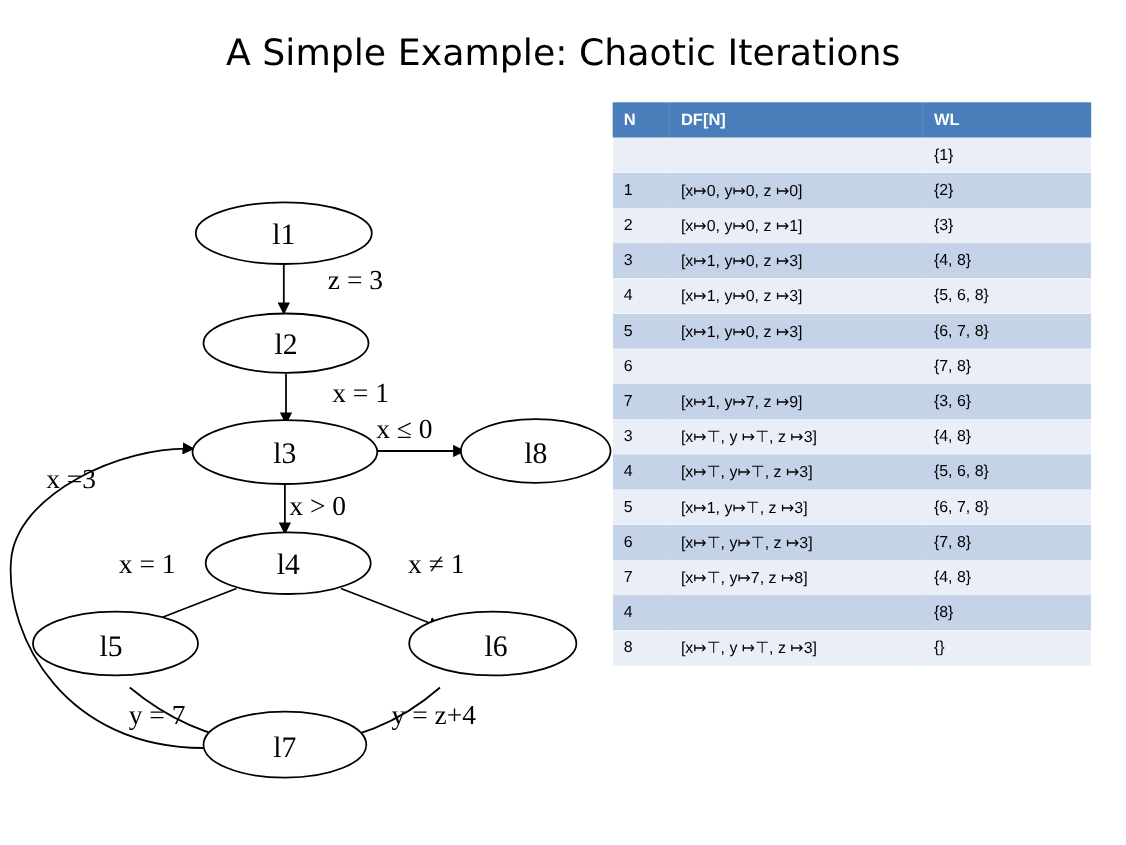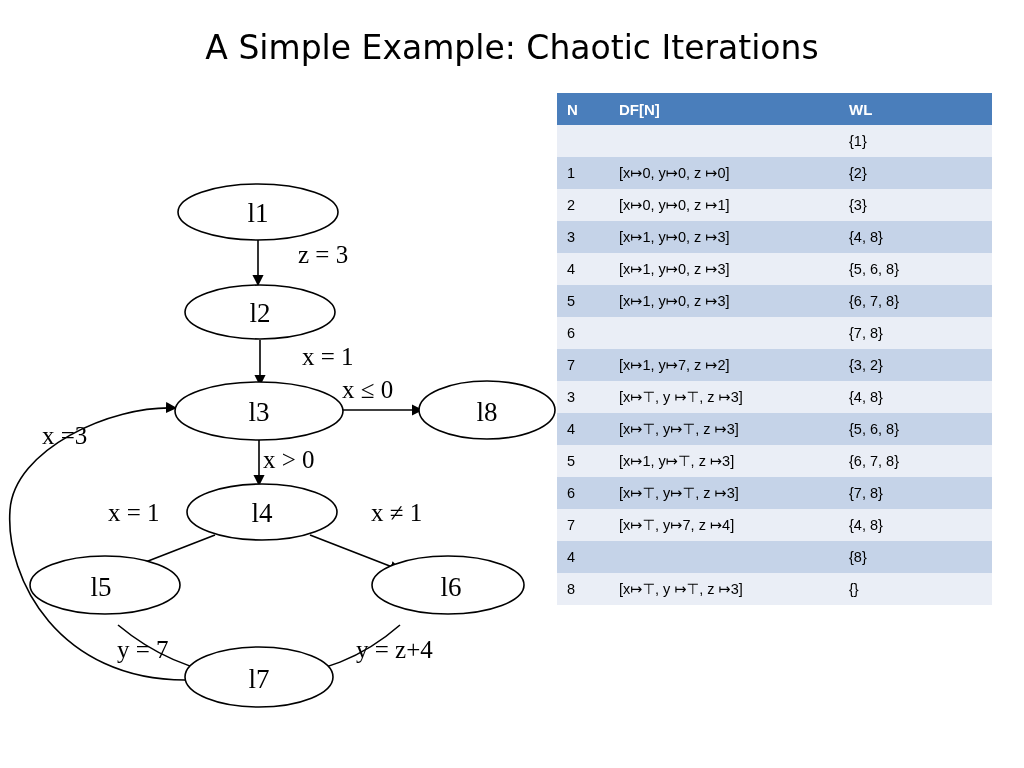--- a/index.html
+++ b/index.html
@@ -203,22 +203,22 @@
             <td>[x↦1, y↦0, z ↦3]</td>
             <td>{6, 7, 8}</td>
           </tr>
           <tr class="r-light">
             <td>6</td>
             <td></td>
             <td>{7, 8}</td>
           </tr>
           <tr class="r-dark">
             <td>7</td>
-            <td>[x↦1, y↦7, z ↦2]</td>
-            <td>{3, 2}</td>
+            <td>[x↦1, y↦7, z ↦9]</td>
+            <td>{3, 6}</td>
           </tr>
           <tr class="r-light">
             <td>3</td>
             <td>[x↦⊤, y ↦⊤, z ↦3]</td>
             <td>{4, 8}</td>
           </tr>
           <tr class="r-dark">
             <td>4</td>
             <td>[x↦⊤,  y↦⊤, z ↦3]</td>
             <td>{5, 6, 8}</td>
@@ -228,21 +228,21 @@
             <td>[x↦1,  y↦⊤, z ↦3]</td>
             <td>{6, 7, 8}</td>
           </tr>
           <tr class="r-dark">
             <td>6</td>
             <td>[x↦⊤,  y↦⊤, z ↦3]</td>
             <td>{7, 8}</td>
           </tr>
           <tr class="r-light">
             <td>7</td>
-            <td>[x↦⊤,  y↦7, z ↦4]</td>
+            <td>[x↦⊤,  y↦7, z ↦8]</td>
             <td>{4, 8}</td>
           </tr>
           <tr class="r-dark">
             <td>4</td>
             <td></td>
             <td>{8}</td>
           </tr>
           <tr class="r-light">
             <td>8</td>
             <td>[x↦⊤, y ↦⊤, z ↦3]</td>

